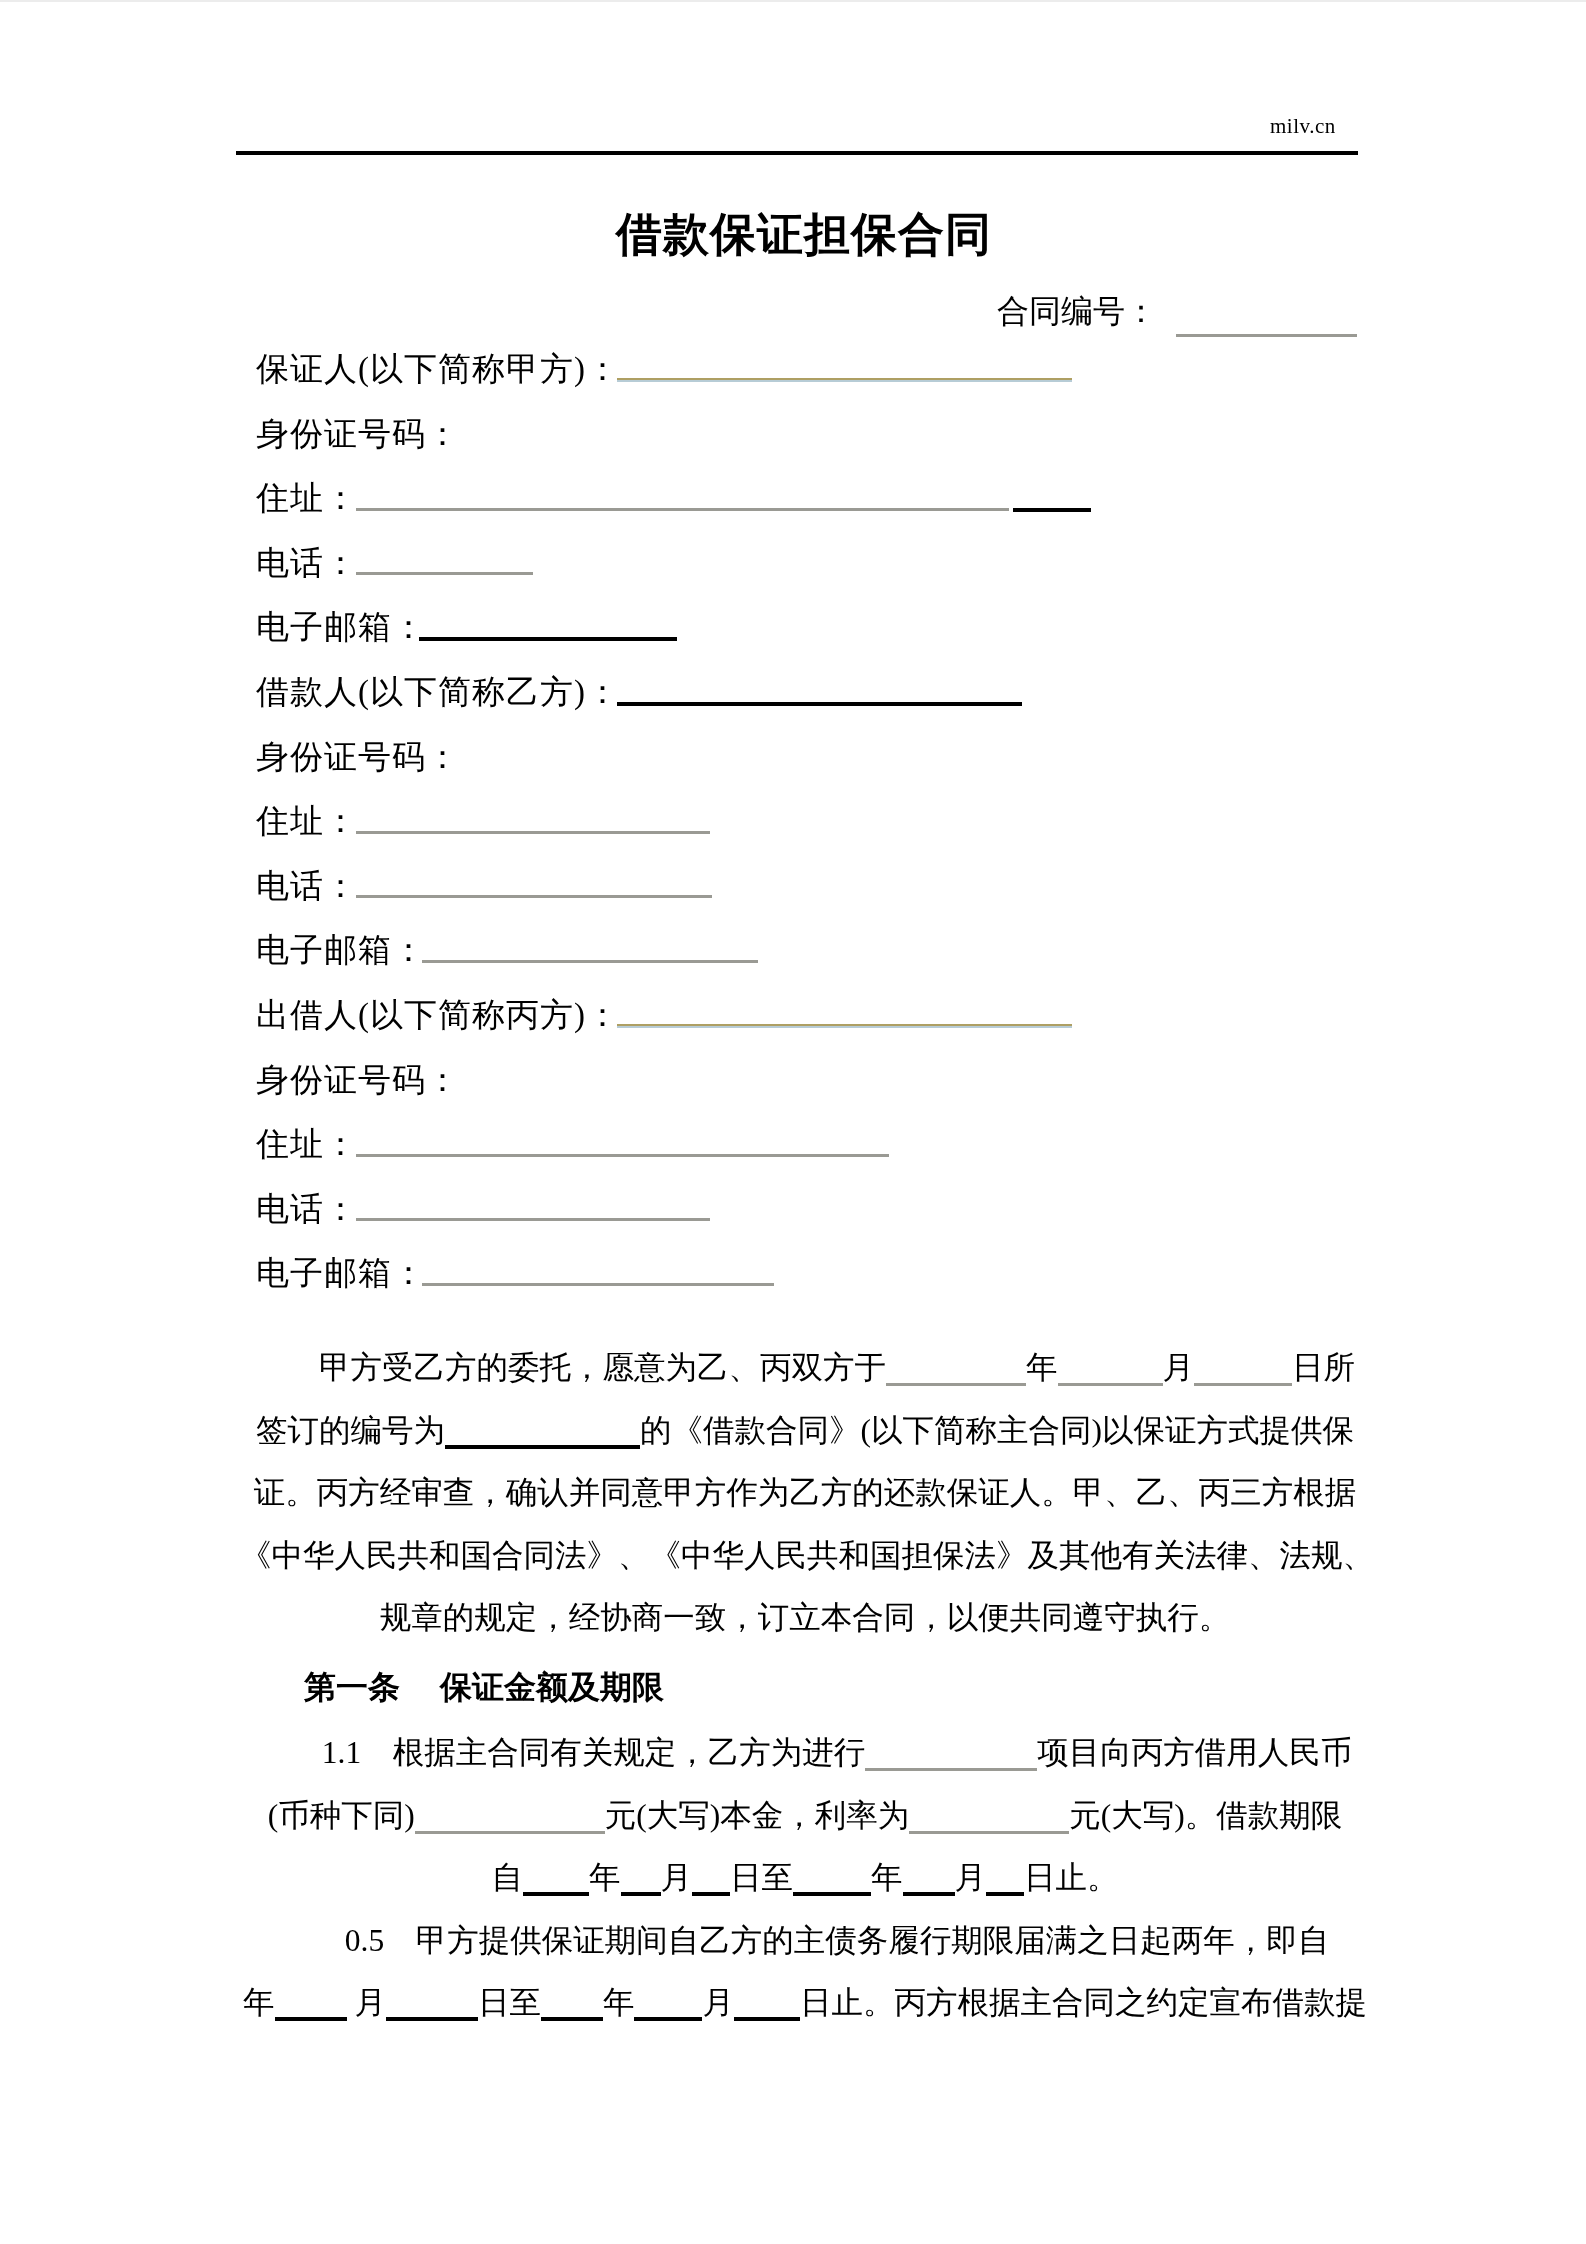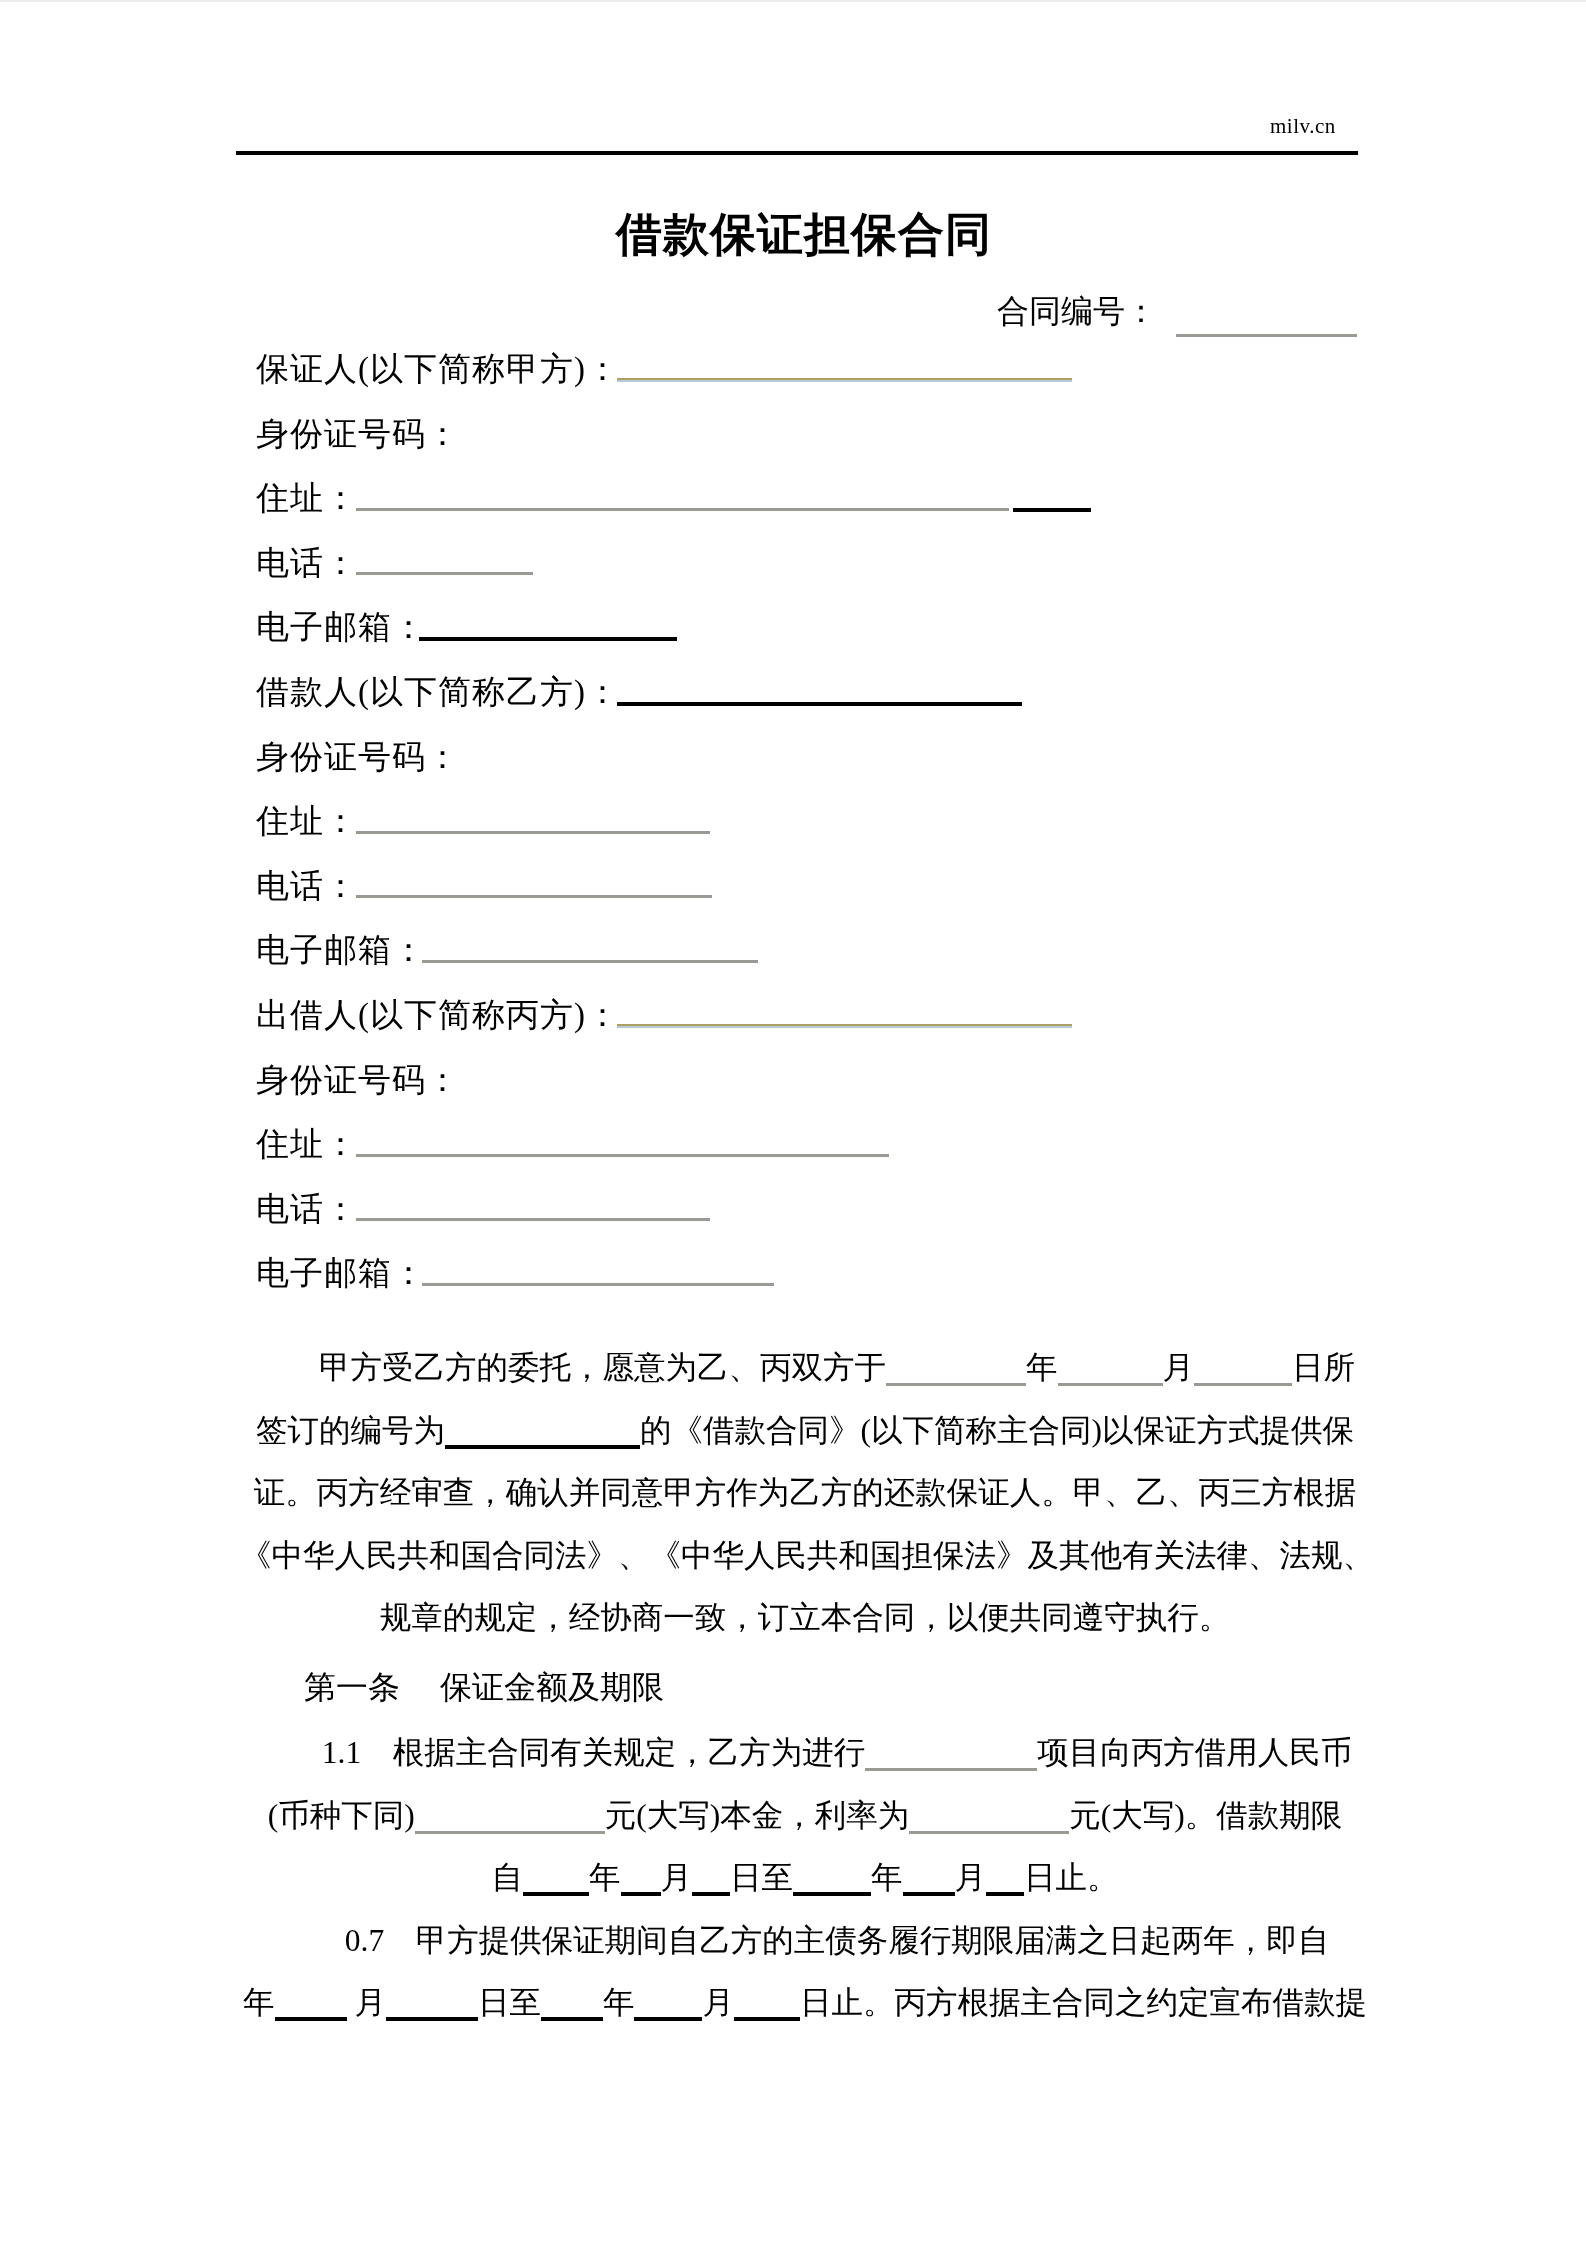--- a/index.html
+++ b/index.html
@@ -23,21 +23,21 @@
   .frow{position:relative;height:64.6px;}
   .flabel{display:block;padding-left:240px;font-size:33px;line-height:64.6px;letter-spacing:1px;}
   .blank{position:absolute;bottom:20px;height:3px;}
   .blank.gray{background:#9a9a94;height:3px;}
   .blank.black{background:#000;height:4px;bottom:19px;}
   .blank.duo{height:4px;background:linear-gradient(to bottom,#ae9f63 0,#ae9f63 2px,#b7ccd6 2px,#b7ccd6 4px);}
   
   #body{position:absolute;top:1335px;left:240px;width:1130px;}
   .bline{font-size:31.5px;line-height:62.5px;white-space:nowrap;text-align:center;}
   .bline.ind{padding-left:64px;}
-  .bheading{font-size:32px;line-height:62.5px;font-weight:400;padding-left:64px;margin:6px 0 4px 0;}
+  .bheading{font-size:32px;line-height:62.5px;font-weight:700;padding-left:64px;margin:6px 0 4px 0;}
   .iblank{display:inline-block;height:1px;vertical-align:-8px;}
   .iblank.gray{border-bottom:3px solid #9a9a94;}
   .iblank.black{border-bottom:4px solid #000;}
 </style>
 </head>
 <body>
 
 <div class="page">
   <div class="watermark">milv.cn</div>
   <div class="header-rule"></div>
@@ -109,16 +109,16 @@
   <div id="body">
       <div class="bline ind"><span>甲方受乙方的委托，愿意为乙、丙双方于</span><span class="iblank gray" style="width: 140px;"></span><span>年</span><span class="iblank gray" style="width: 105px;"></span><span>月</span><span class="iblank gray" style="width: 98px;"></span><span>日所</span></div>
       <div class="bline"><span>签订的编号为</span><span class="iblank black" style="width: 195px;"></span><span>的《借款合同》(以下简称主合同)以保证方式提供保</span></div>
       <div class="bline"><span>证。丙方经审查，确认并同意甲方作为乙方的还款保证人。甲、乙、丙三方根据</span></div>
       <div class="bline"><span>《中华人民共和国合同法》、《中华人民共和国担保法》及其他有关法律、法规、</span></div>
       <div class="bline"><span>规章的规定，经协商一致，订立本合同，以便共同遵守执行。</span></div>
       <div class="bheading">第一条　 保证金额及期限</div>
       <div class="bline ind"><span>1.1　根据主合同有关规定，乙方为进行</span><span class="iblank gray" style="width: 172px;"></span><span>项目向丙方借用人民币</span></div>
       <div class="bline"><span>(币种下同)</span><span class="iblank gray" style="width: 190px;"></span><span>元(大写)本金，利率为</span><span class="iblank gray" style="width: 160px;"></span><span>元(大写)。借款期限</span></div>
       <div class="bline"><span>自</span><span class="iblank black" style="width: 66px;"></span><span>年</span><span class="iblank black" style="width: 40px;"></span><span>月</span><span class="iblank black" style="width: 38px;"></span><span>日至</span><span class="iblank black" style="width: 78px;"></span><span>年</span><span class="iblank black" style="width: 52px;"></span><span>月</span><span class="iblank black" style="width: 38px;"></span><span>日止。</span></div>
-      <div class="bline ind"><span>0.7　甲方提供保证期间自乙方的主债务履行期限届满之日起两年，即自</span></div>
+      <div class="bline ind"><span>0.5　甲方提供保证期间自乙方的主债务履行期限届满之日起两年，即自</span></div>
       <div class="bline"><span>年</span><span class="iblank black" style="width: 72px;"></span><span> 月</span><span class="iblank black" style="width: 92px;"></span><span>日至</span><span class="iblank black" style="width: 62px;"></span><span>年</span><span class="iblank black" style="width: 68px;"></span><span>月</span><span class="iblank black" style="width: 66px;"></span><span>日止。丙方根据主合同之约定宣布借款提</span></div>
     </div>
 </div>
 
 </body></html>

